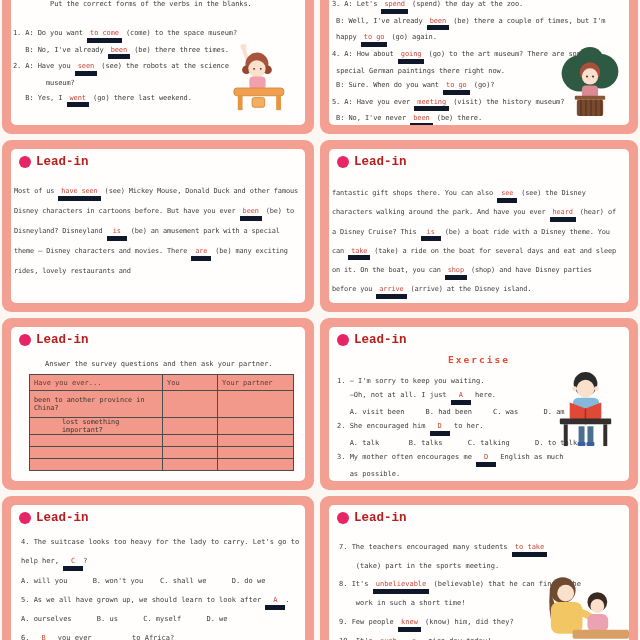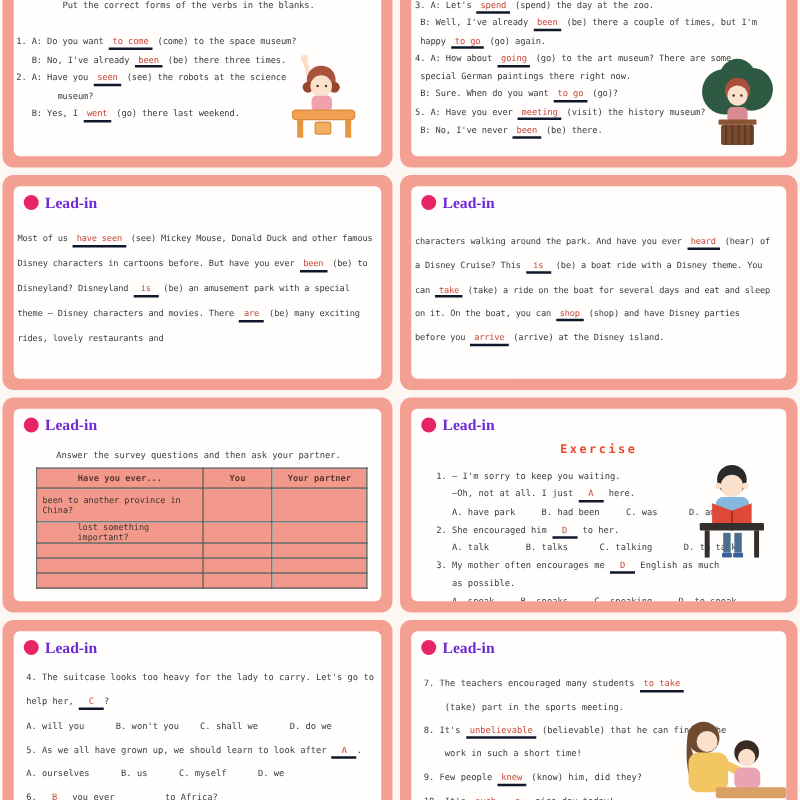--- a/index.html
+++ b/index.html
@@ -22,53 +22,53 @@
   #s2{left:320px;top:-58px; width:318px; height:192px;}
   #s3{left:2px;  top:140px; width:312px; height:172px;}
   #s4{left:320px;top:140px; width:318px; height:172px;}
   #s5{left:2px;  top:318px; width:312px; height:172px;}
   #s6{left:320px;top:318px; width:318px; height:172px;}
   #s7{left:2px;  top:496px; width:312px; height:200px;}
   #s8{left:320px;top:496px; width:318px; height:200px;}
   
   .leadin{display:flex;align-items:center;gap:5px;margin:6px 0 0 8px;height:14px;}
   .leadin .dot{width:12px;height:12px;border-radius:50%;background:#e72565;flex:0 0 auto;}
-  .leadin .label{font-family:Liberation Serif, serif;font-weight:bold;font-size:12.5px;color:#6d28d9;}
+  .leadin .label{font-family:Liberation Mono, monospace;font-weight:bold;font-size:12.5px;color:#b91c1c;}
   
   .lines > div{white-space:pre;}
   #s1 .lines{font-size:7px;line-height:14.5px;letter-spacing:-.1px;margin:46px 0 0 2px;}
   #s2 .lines{font-size:7px;line-height:14.3px;letter-spacing:-.1px;margin:46px 0 0 3px;}
   #s3 .intro{font-size:7px;margin:10px 0 0 12px;white-space:pre;}
   #s3 .lines{font-size:6.9px;line-height:20px;letter-spacing:-.12px;margin:12px 0 0 3px;}
   #s4 .lines{font-size:6.9px;line-height:19.3px;letter-spacing:-.12px;margin:15px 0 0 3px;}
   #s5 .intro{font-size:7px;margin:13px 0 0 34px;white-space:pre;}
-  #s6 .lines{font-size:7px;line-height:14.3px;margin:9px 0 0 20px;}
+  #s6 .lines{font-size:7px;line-height:14.3px;margin:9px 0 0 8px;}
   #s7 .lines{font-size:7px;line-height:19.3px;margin:8px 0 0 10px;}
   #s8 .lines{font-size:7px;line-height:18.7px;margin:13px 0 0 10px;}
   
   .blank{
-    display:inline-block;color:#c8473a;border-bottom:2px solid #0f172a;
+    display:inline-block;color:#c8473a;border-bottom:5px solid #0f172a;
     padding:0 3px;min-width:14px;text-align:center;line-height:1.1;
   }
   .blank.empty{border-bottom:1px solid #6e6e6e;min-width:26px;}
   
   .extitle{
     margin-top:7px;text-align:center;font-weight:bold;font-size:9.5px;
     letter-spacing:2px;color:#e64a2e;
   }
   
   .survey{
     border-collapse:collapse;margin:6px 0 0 18px;width:264px;
     font-size:6.8px;table-layout:fixed;
   }
   .survey th,.survey td{
     border:1px solid #4c4c4c;background:#f3998b;padding:0 4px;
     white-space:pre-line;overflow:hidden;
   }
-  .survey th{font-size:7px;font-weight:bold;color:#5f3a30;text-align:center;height:15px;}
+  .survey th{font-size:7px;font-weight:normal;color:#5f3a30;text-align:left;height:15px;}
   .survey td{color:#3b3430;text-align:left;vertical-align:middle;}
   .survey col.c1{width:133px;} .survey col.c2{width:55px;} .survey col.c3{width:76px;}
   .survey tbody tr:nth-child(1) td{height:26px;}
   .survey tbody tr:nth-child(2) td{height:14px;padding-left:32px;}
   .survey tbody tr:nth-child(n+3) td{height:11px;}
   
   .illus{position:absolute;}
   #s1 .illus{right:10px;bottom:12px;width:78px;height:72px;}
   #s2 .illus{right:3px;bottom:4px;width:72px;height:76px;}
   #s6 .illus{right:4px;top:40px;width:78px;height:84px;}
@@ -157,20 +157,21 @@
 </div>
 
 <div class="slide" id="s4">
   <div class="inner">
     <div class="content">
       <div class="leadin">
         <span class="dot"></span>
         <span class="label">Lead-in</span>
       </div>
       <div class="lines">
+          <div>fantastic gift shops there. You can also <span class="blank">see</span> (see) the Disney</div>
           <div>characters walking around the park. And have you ever <span class="blank">heard</span> (hear) of</div>
           <div>a Disney Cruise? This <span class="blank">is</span> (be) a boat ride with a Disney theme. You</div>
           <div>can <span class="blank">take</span> (take) a ride on the boat for several days and eat and sleep</div>
           <div>on it. On the boat, you can <span class="blank">shop</span> (shop) and have Disney parties</div>
           <div>before you <span class="blank">arrive</span> (arrive) at the Disney island.</div>
         </div>
     </div>
   </div>
 </div>
 
@@ -232,21 +233,21 @@
   <div class="inner">
     <div class="content">
       <div class="leadin">
         <span class="dot"></span>
         <span class="label">Lead-in</span>
       </div>
       <div class="extitle">Exercise</div>
       <div class="lines">
           <div>1. — I'm sorry to keep you waiting.</div>
           <div>   —Oh, not at all. I just <span class="blank">A</span> here.</div>
-          <div>   A. have park     B. had been     C. was      D. am</div>
+          <div>   A. visit been     B. had been     C. was      D. am</div>
           <div>2. She encouraged him <span class="blank">D</span> to her.</div>
           <div>   A. talk       B. talks      C. talking      D. to talk</div>
           <div>3. My mother often encourages me <span class="blank">D</span> English as much</div>
           <div>   as possible.</div>
           <div>   A. speak     B. speaks     C. speaking     D. to speak</div>
         </div>
     </div>
     <svg class="illus" viewBox="0 0 75 85">
       <circle cx="37" cy="17" r="12" fill="#2a2a2a"></circle>
       <circle cx="37" cy="22" r="9" fill="#fbe0cc"></circle>

